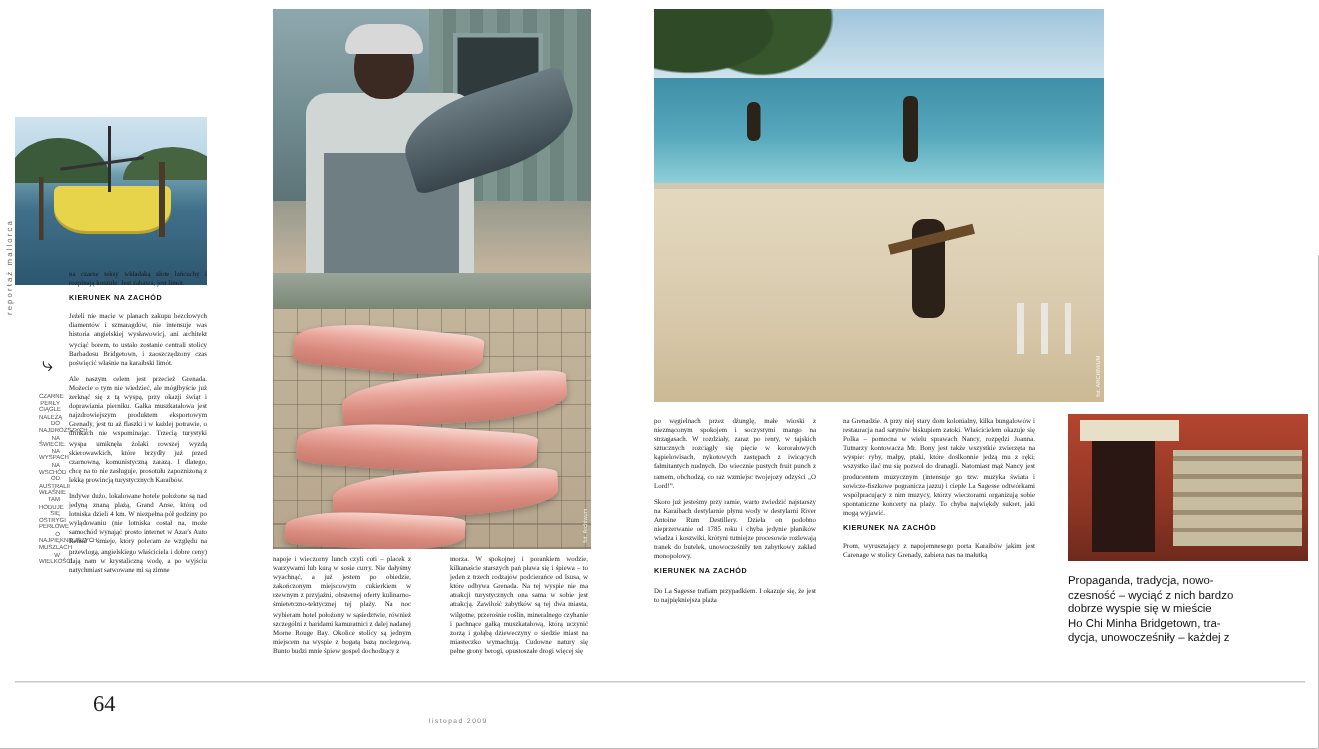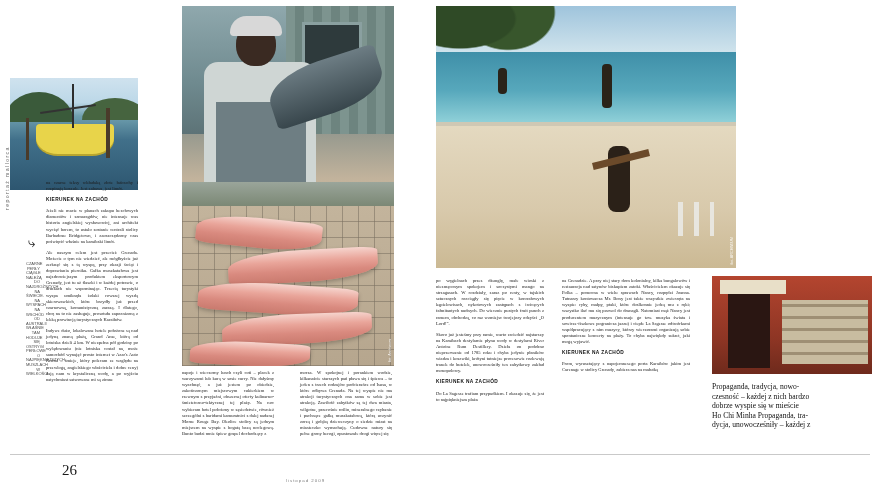--- a/index.html
+++ b/index.html
@@ -220,21 +220,21 @@
     color: #222;
     line-height: 1;
   }
 
   
   .pullquote {
     position: absolute;
     left: 712px;
     top: 382px;
     width: 160px;
-    font-family: Liberation Serif, serif;
+    font-family: Liberation Sans, sans-serif;
     font-size: 7.6px;
     line-height: 9.6px;
     color: #111;
   }
 
   
   .folio {
     position: absolute;
     left: 62px;
     top: 462px;
@@ -352,23 +352,23 @@
   </div>
 
   <div class="col" style="left:562px; top:278px; width:128px;">
     <p>na Grenadzie. A przy niej stary dom kolonialny, kilka bungalowów i restauracja nad satynów biskupiem zatoki. Właścicielem okazuje się Polka – pomocna w wielu sprawach Nancy, rozpędzi Joanna. Tutnarzy kontowacza Mr. Bony jest także wszystkie zwierzęta na wyspie: ryby, małpy, ptaki, które doslkonnie jedzą mu z ręki; wszystko ilać mu się pozwol do dranagli. Natomiast mąż Nancy jest producentem muzycznym (intensuje go tzw. muzyka świata i sowicze-fiszkowe pogranicza jazzu) i ciepłe La Sagesse odtwórkami wspólpracujący z nim muzycy, którzy wieczorami organizują sobie spontaniczne koncerty na plaży. To chyba najwiękdy sukret, jaki mogą wyjawić.</p>
     <p class="head">KIERUNEK NA ZACHÓD</p>
     <p>Prom, wyrusztający z napojemnesego porta Karaibów jakim jest Carenage w stolicy Grenady, zabiera nas na małutką</p>
   </div>
 
   <div class="pullquote">
     <div>Propaganda, tradycja, nowo-</div>
-    <div>czesność – każdej z nich bardzo</div>
+    <div>czesność – wyciąć z nich bardzo</div>
     <div>dobrze wyspie się w mieście</div>
-    <div>Ho Chi Minha Propaganda, tra-</div>
+    <div>Ho Chi Minha Bridgetown, tra-</div>
     <div>dycja, unowocześniły – każdej z</div>
   </div>
 
   <div class="footer-rule"></div>
-  <div class="folio">26</div>
+  <div class="folio">64</div>
   <div class="footer-note">listopad 2009</div>
 
 </div>
 
 </body></html>

